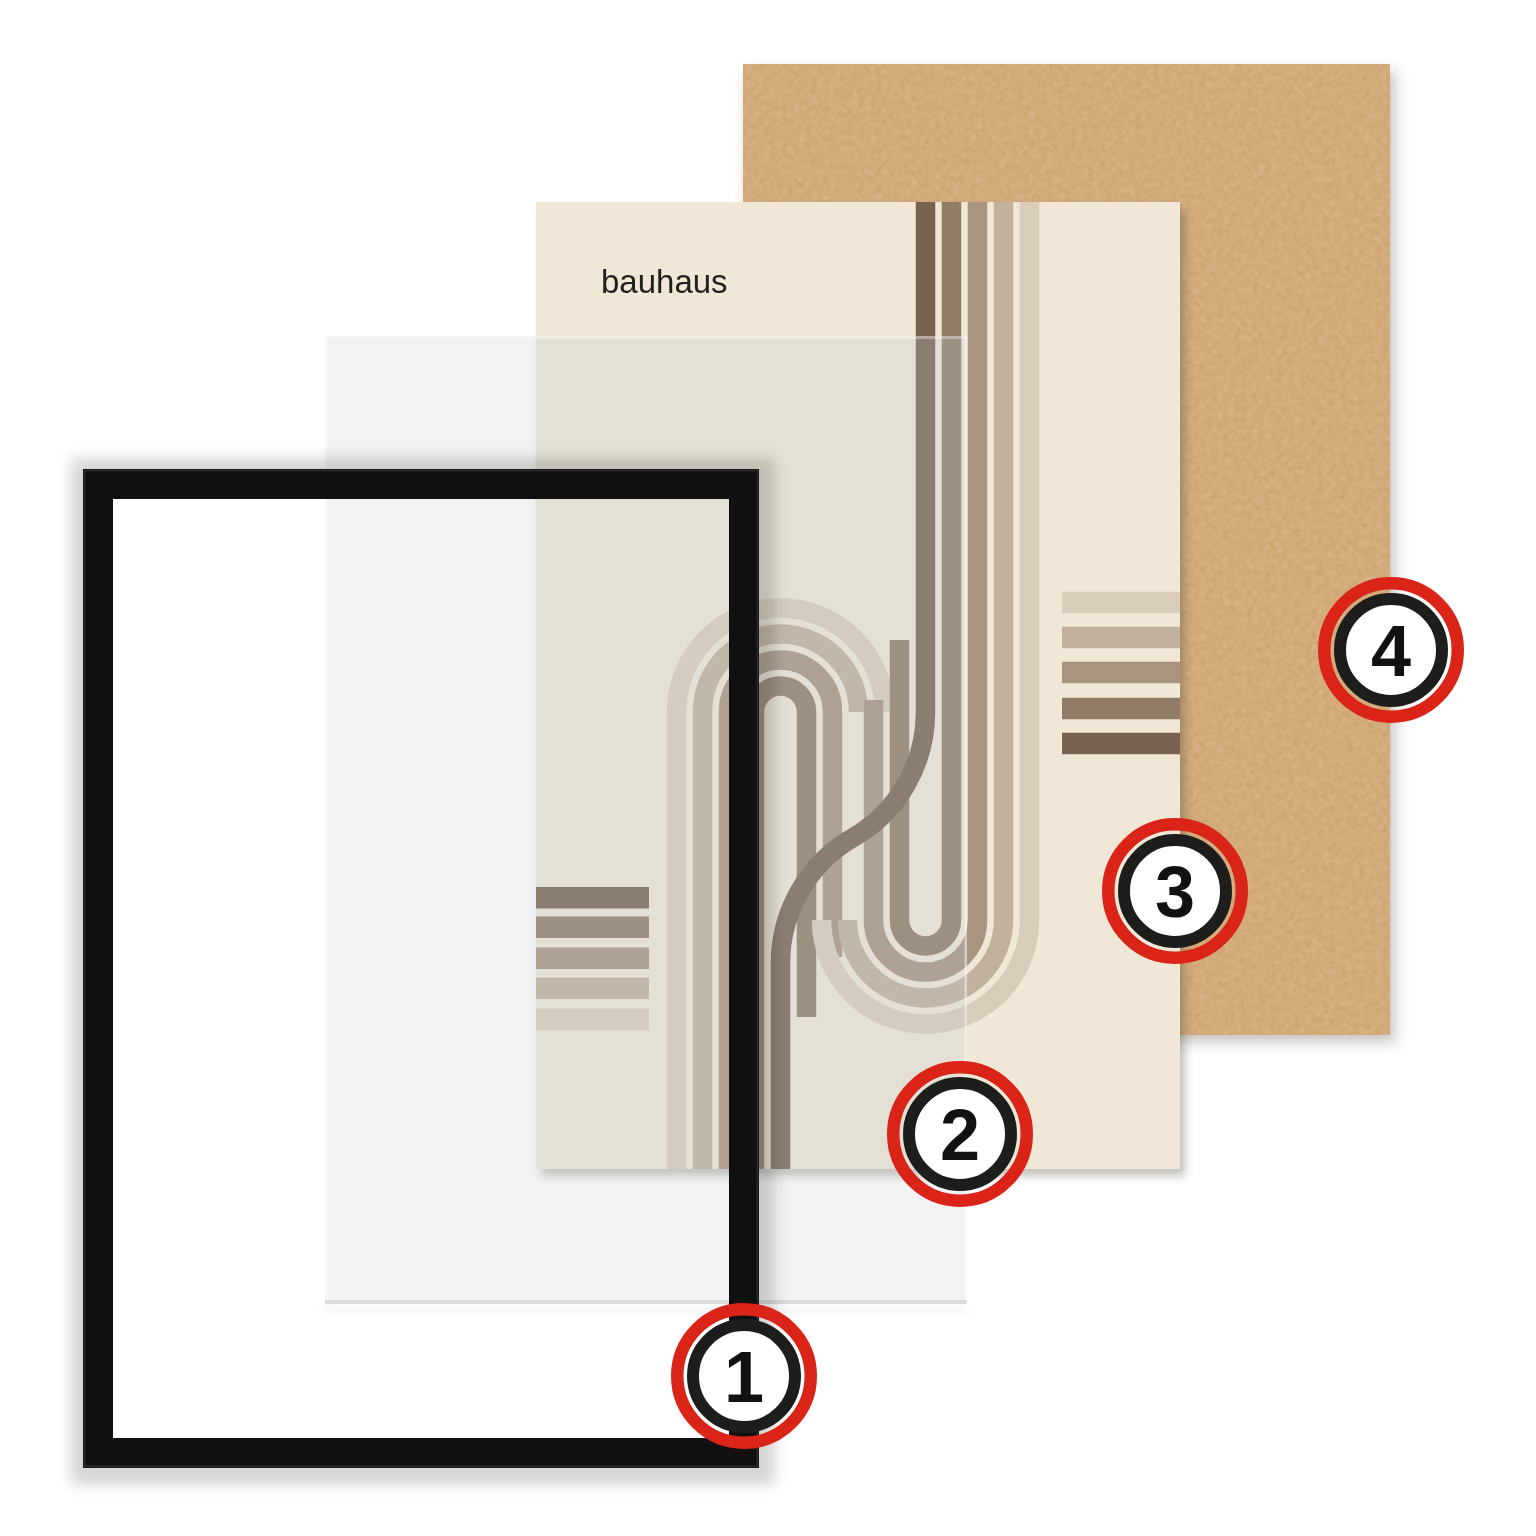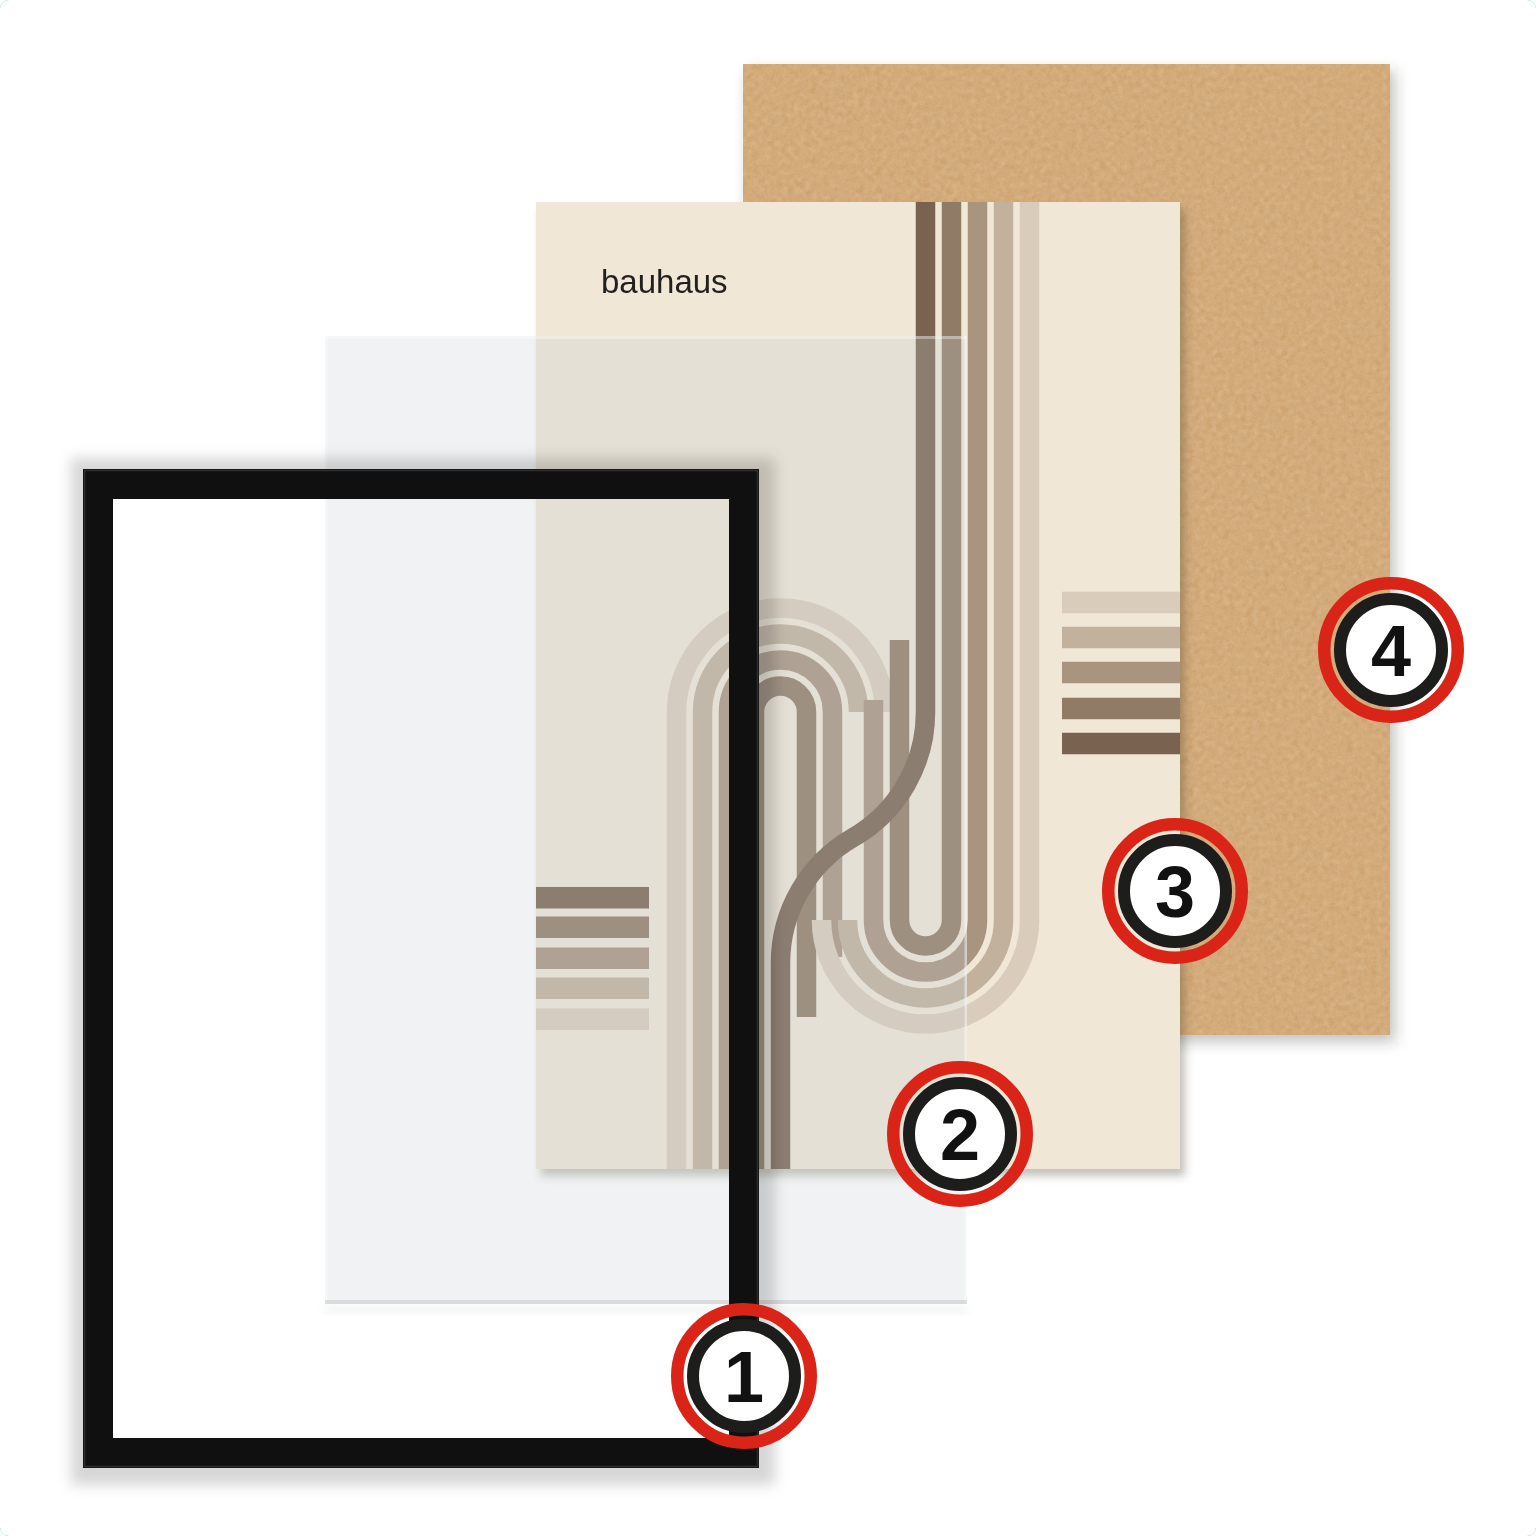--- a/index.html
+++ b/index.html
@@ -1,17 +1,17 @@
 <!DOCTYPE html>
 <html><head>
 <meta charset="utf-8">
 <style>
   html,body{margin:0;padding:0;background:#ffffff;}
   #stage{position:relative;width:1536px;height:1536px;overflow:hidden;background:#22c55e;
-         font-family:"Liberation Sans", sans-serif;border-radius:9px;}
+         font-family:"Liberation Sans", sans-serif;}
   svg{display:block;}
 </style>
 </head>
 <body>
 <div id="stage">
 <svg width="1536" height="1536" viewBox="0 0 1536 1536" xmlns="http://www.w3.org/2000/svg">
   <defs>
     <filter id="mdfgrain" x="0%" y="0%" width="100%" height="100%">
       <feTurbulence type="fractalNoise" baseFrequency="0.17 0.17" numOctaves="4" seed="7" result="n"></feTurbulence>
       <feColorMatrix in="n" type="matrix" values="0 0 0 0 0.89

